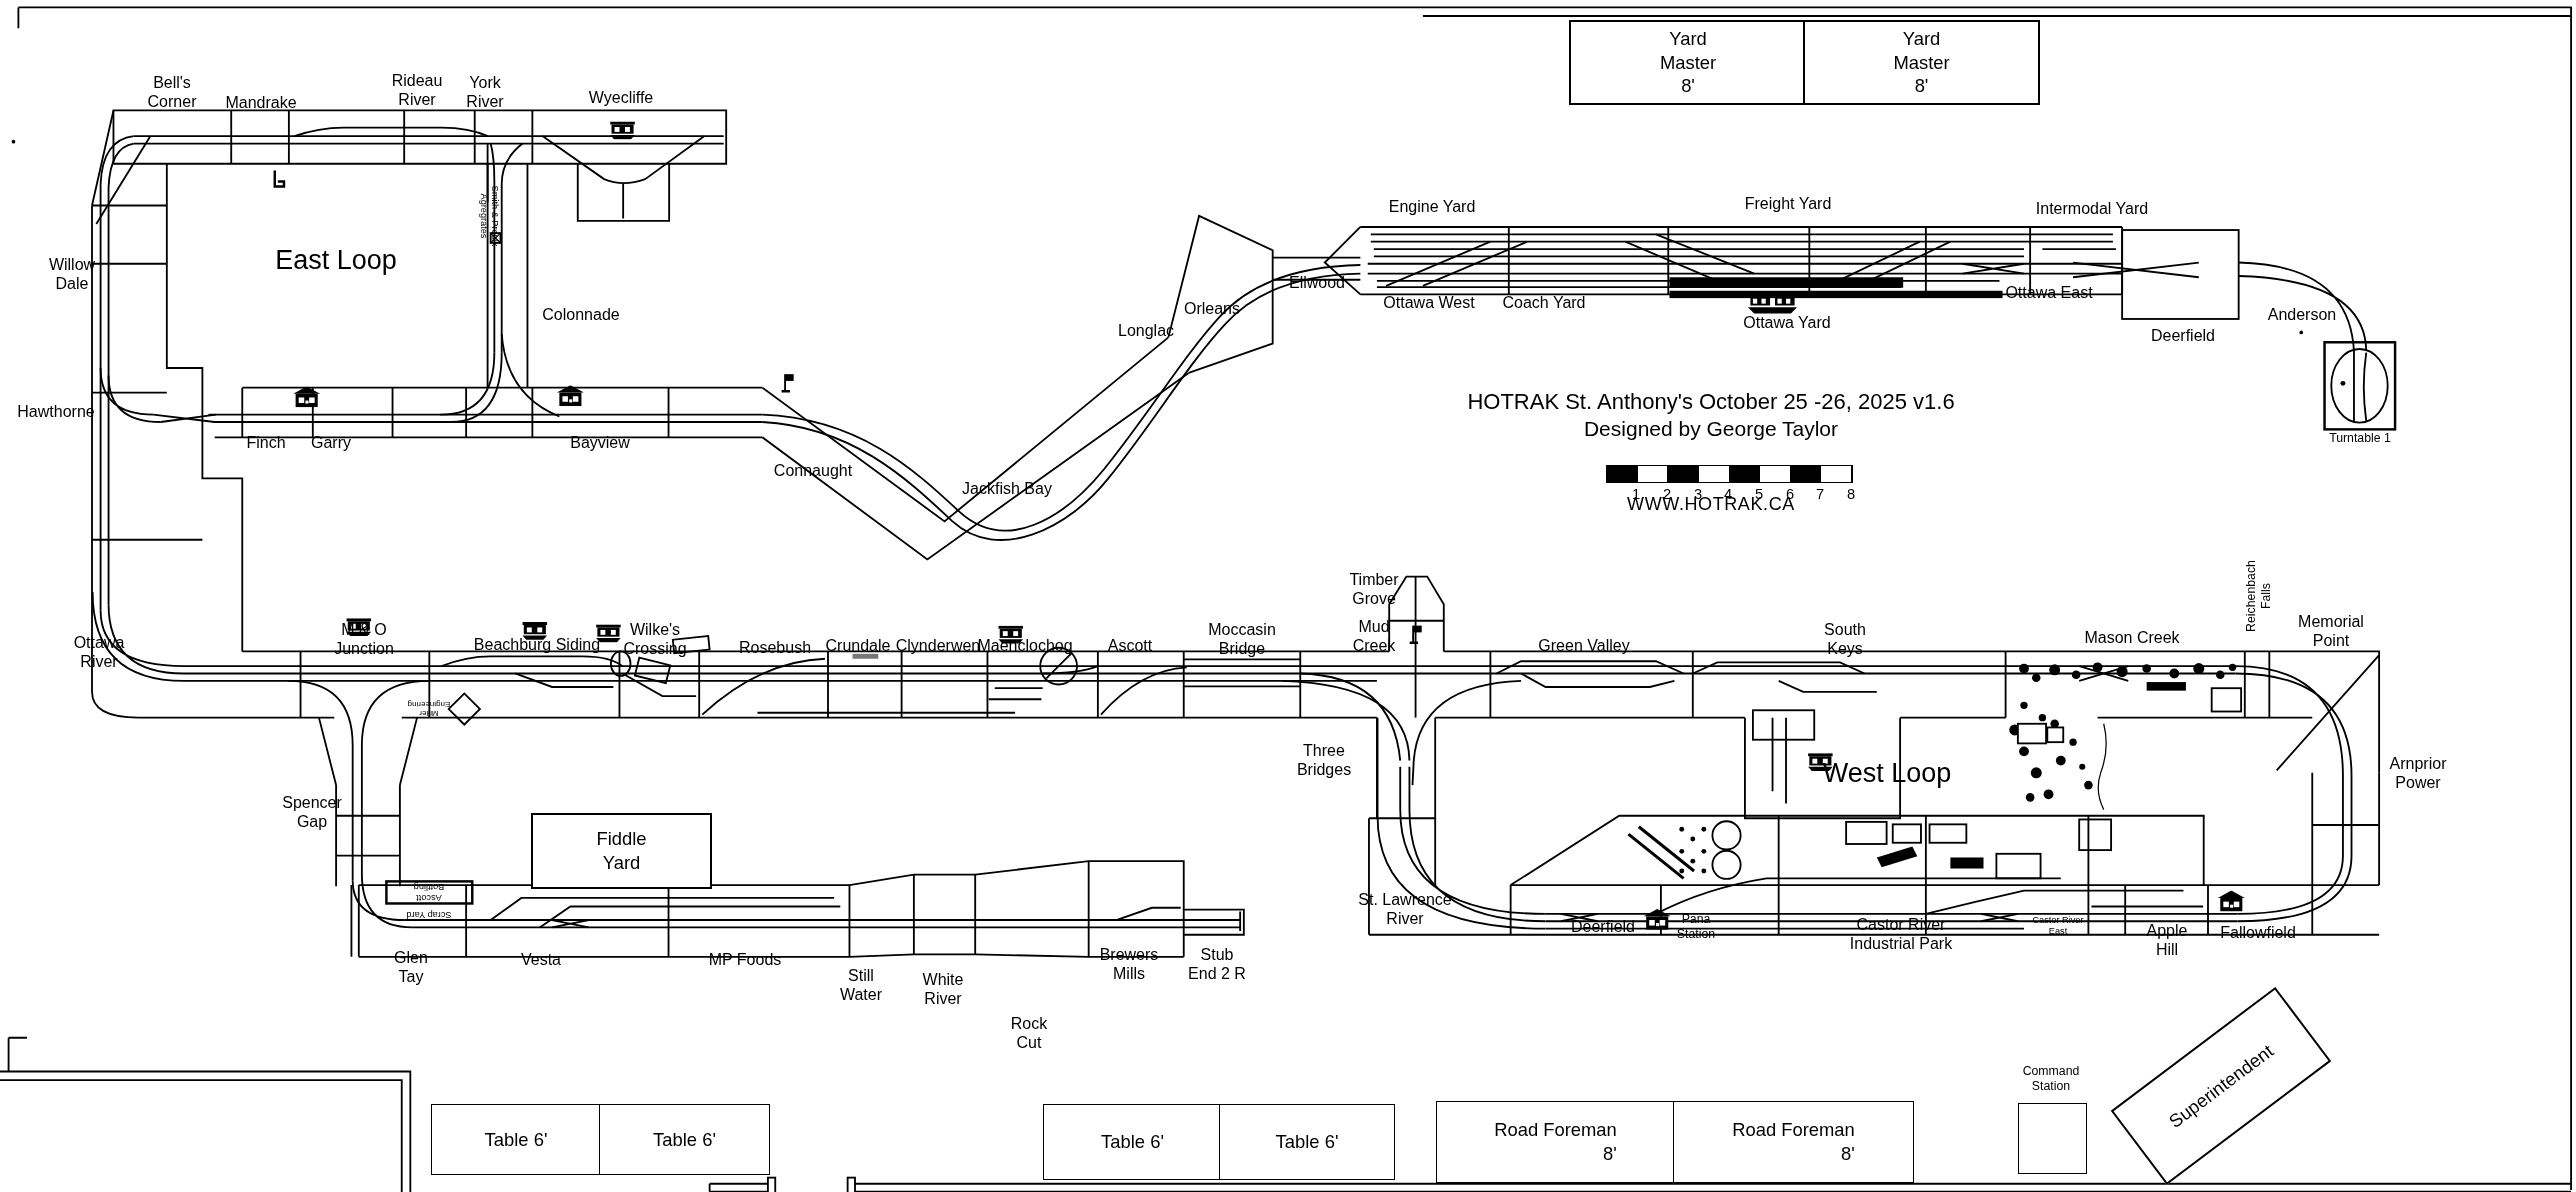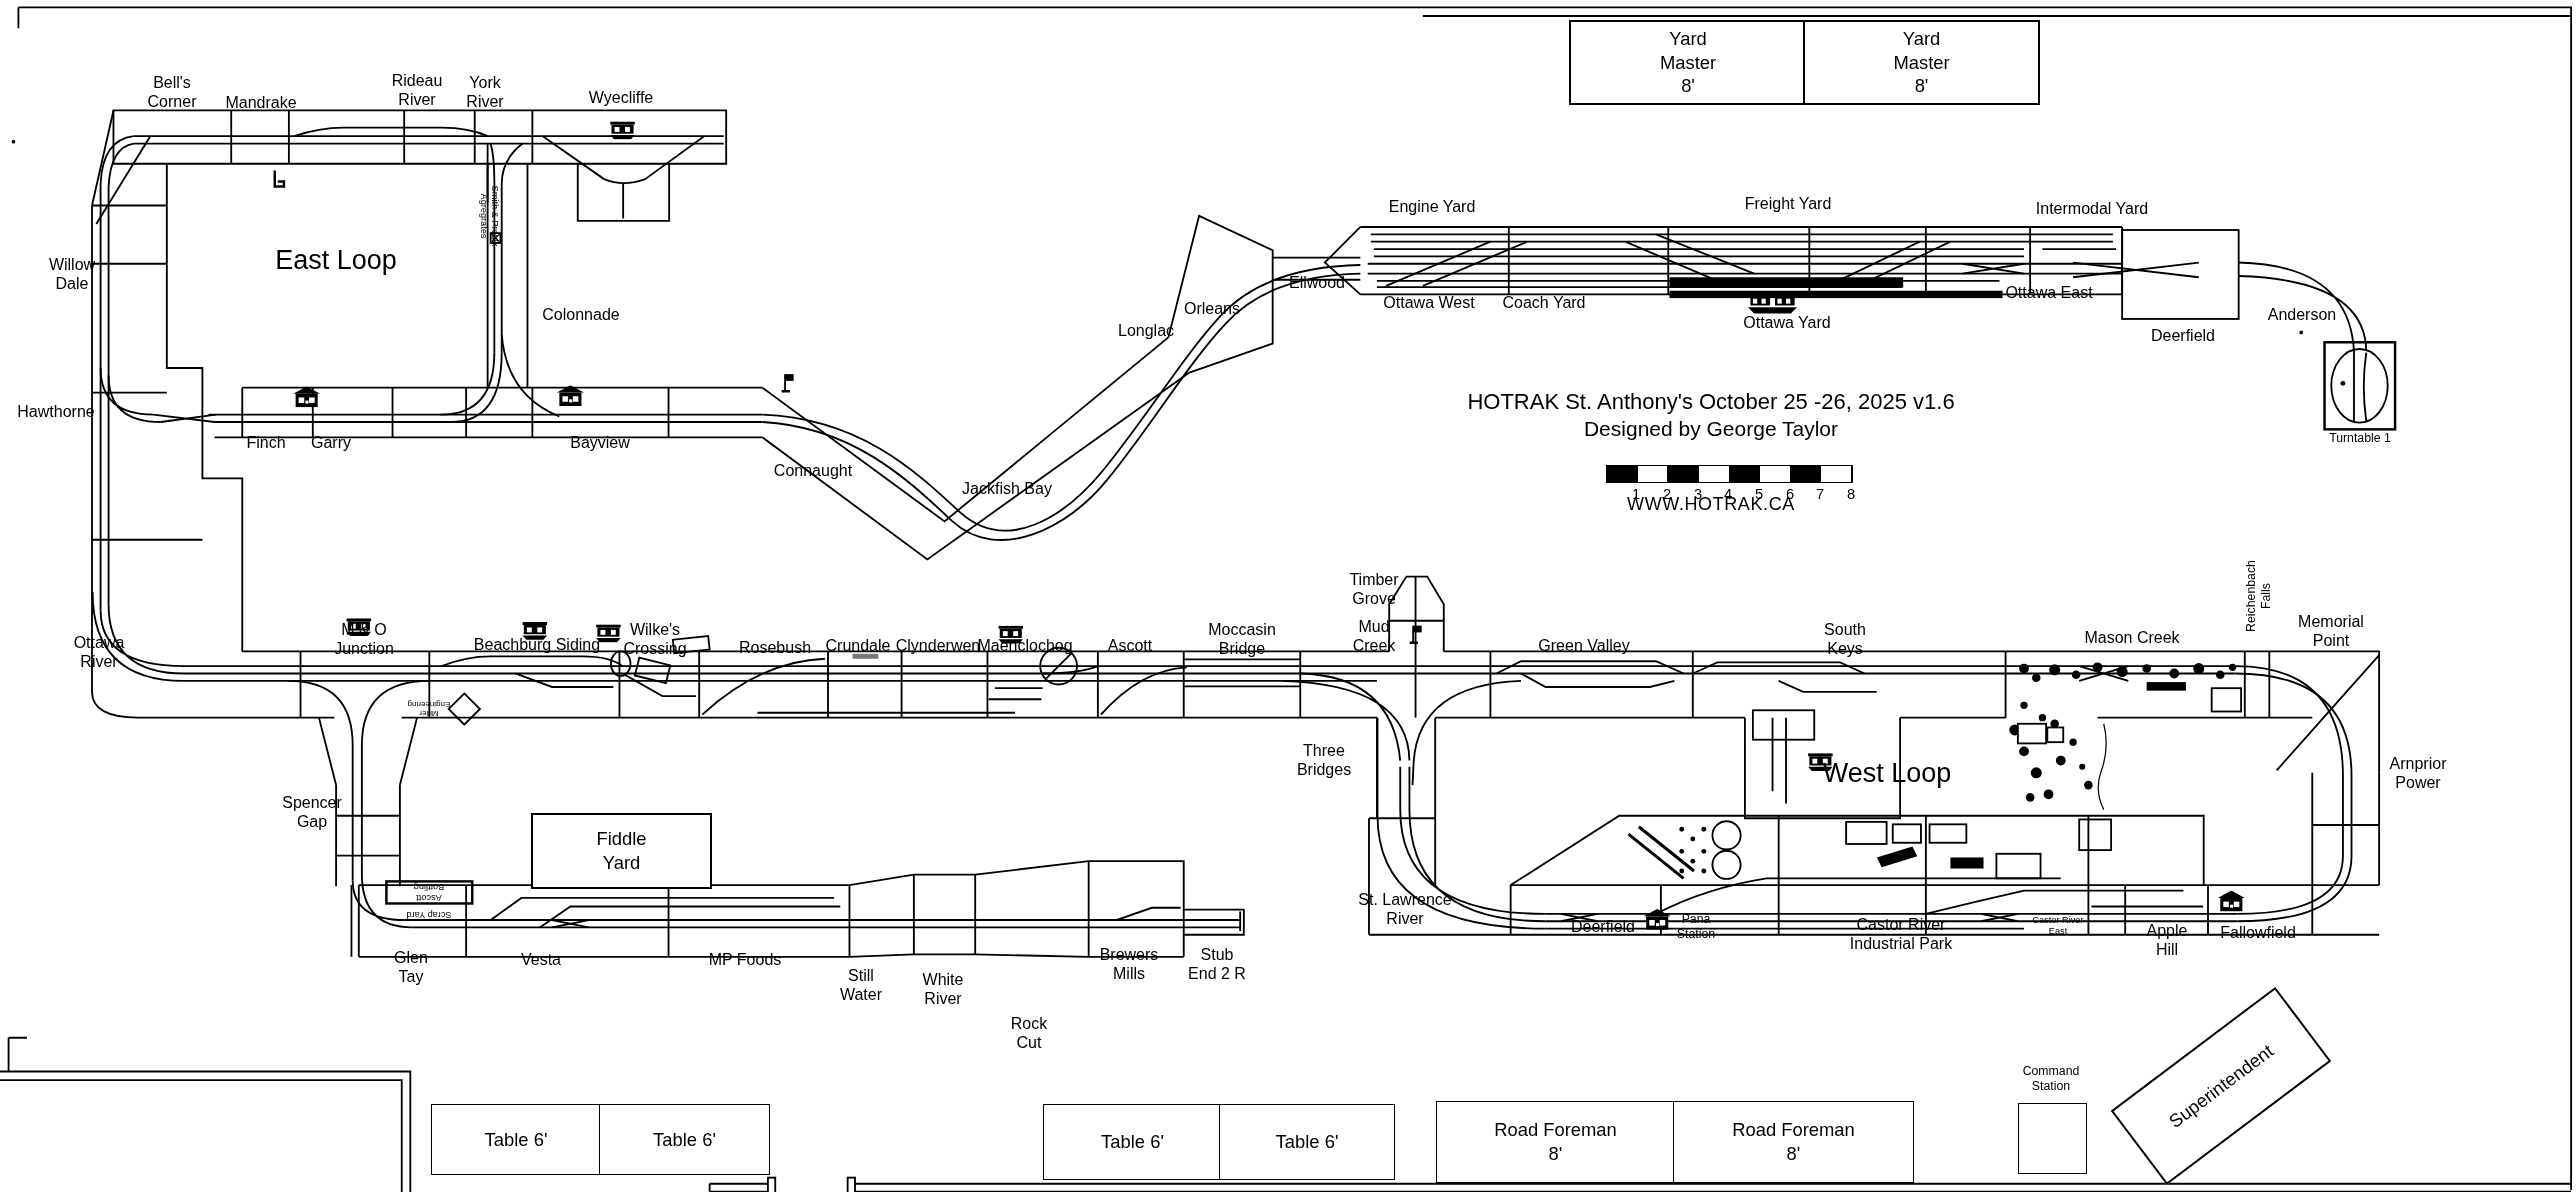--- a/index.html
+++ b/index.html
@@ -12,21 +12,21 @@
   .xs{font-size:9.2px}
   .big{font-size:27px}
   .ttl1{font-size:22px}
   .ttl2{font-size:21px}
   .web{font-size:18px;letter-spacing:0.6px}
   .rot90{transform:translate(-50%,-50%) rotate(90deg)}
   .rot270{transform:translate(-50%,-50%) rotate(-90deg)}
   .rot180{transform:translate(-50%,-50%) rotate(180deg)}
   .box{position:absolute;border:2.5px solid #000;background:#fff;display:flex;align-items:center;justify-content:center;
        font:18.4px "Liberation Sans",sans-serif;text-align:center;white-space:pre-line;line-height:1.3;}
-  .thinbox{border-width:1.8px;}
+  .thinbox{border-width:1.8px;text-align:right;}
   #superintendent-box{transform:translate(-50%,-50%) rotate(-37deg);}
   #scalebar{position:absolute;left:1606px;top:465px;width:245px;height:16px;display:flex;border:1.2px solid #000;}
   #scalebar .seg{flex:1;}
   .seg.b{background:#000;}
   .seg.w{background:#fff;border-left:1.2px solid #000;border-right:1.2px solid #000;}
   .tick{position:absolute;font-size:14.7px;transform:translate(-50%,0);}
 </style>
 </head>
 <body>
 

